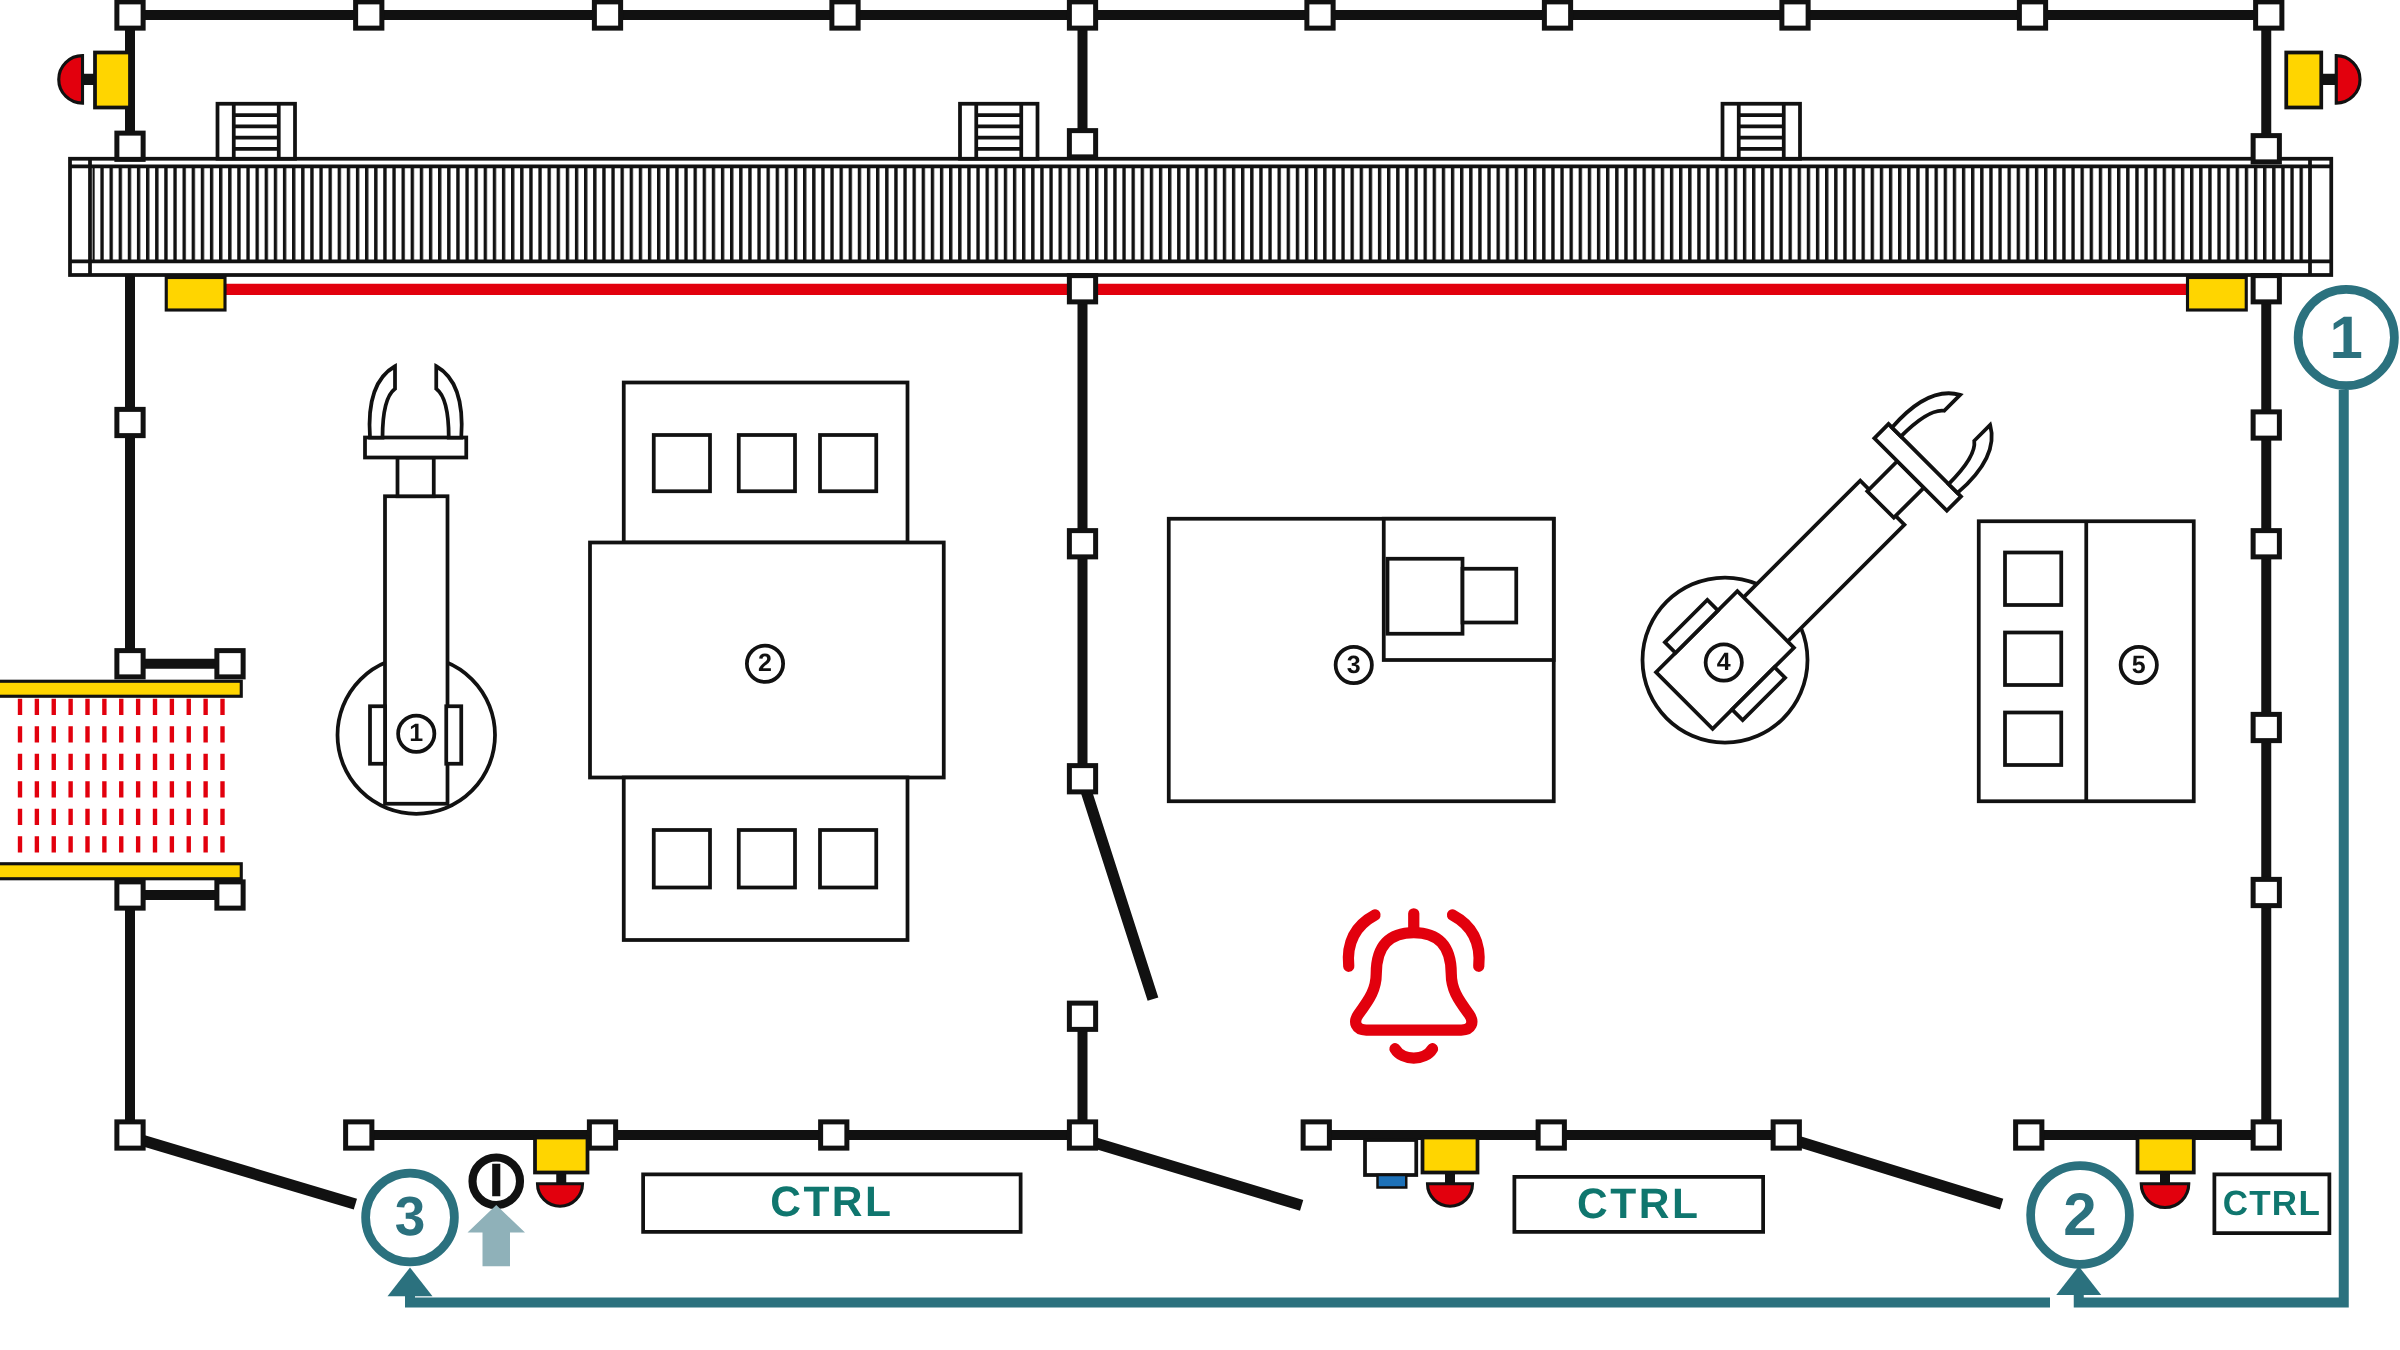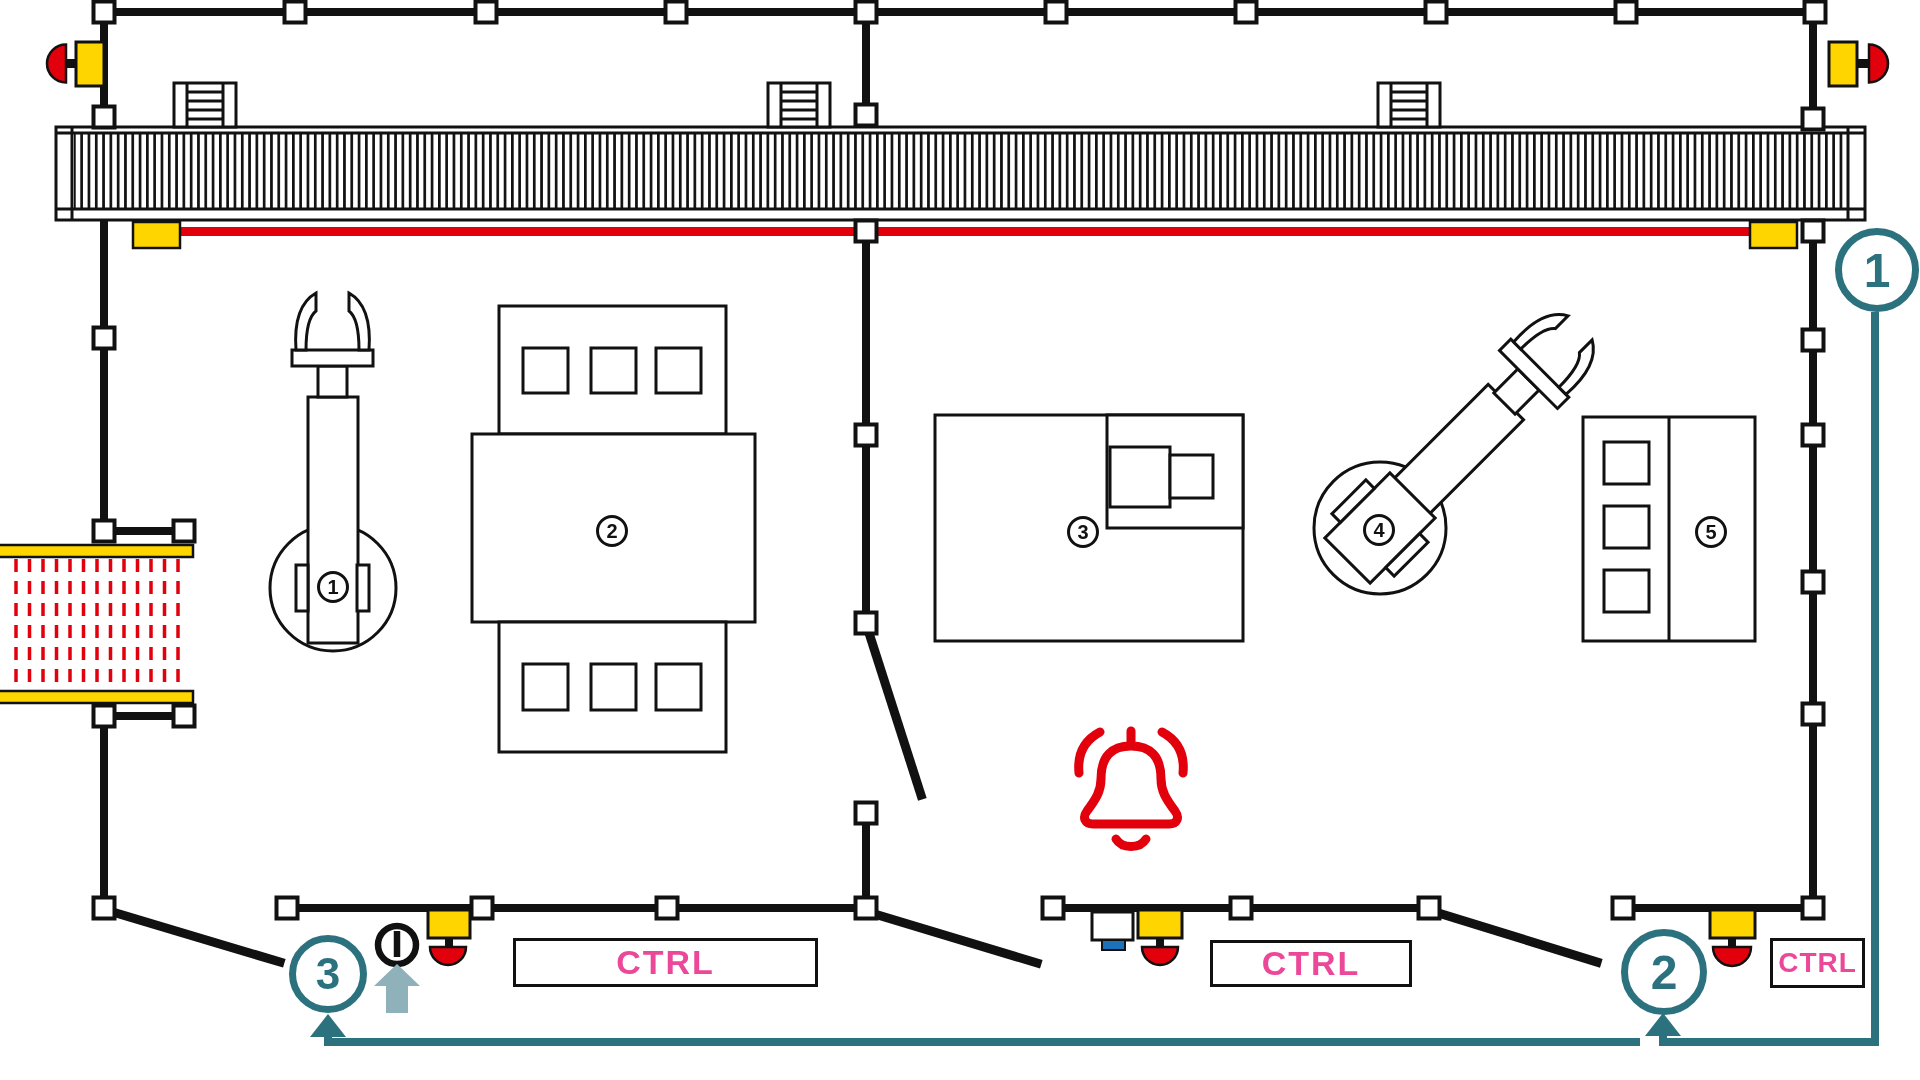--- a/index.html
+++ b/index.html
@@ -6,21 +6,21 @@
   #canvas{position:relative;width:1920px;height:1080px;background:#ffffff;overflow:hidden;
           font-family:"Liberation Sans",sans-serif;}
   svg{position:absolute;left:0;top:0;}
   .badge{position:absolute;box-sizing:border-box;width:32px;height:32px;border:3px solid #111;
          border-radius:50%;background:#fff;display:flex;align-items:center;justify-content:center;
          font-size:20px;font-weight:bold;color:#111;}
   .callout{position:absolute;box-sizing:border-box;border:7px solid #2B717E;border-radius:50%;
            background:#fff;display:flex;align-items:center;justify-content:center;
            font-weight:bold;color:#2B717E;}
   .ctrl{position:absolute;box-sizing:border-box;border:3px solid #111;background:#fff;
-        display:flex;align-items:center;justify-content:center;font-weight:bold;color:#ec4899;
+        display:flex;align-items:center;justify-content:center;font-weight:bold;color:#0f766e;
         letter-spacing:2px;}
 </style>
 </head>
 <body>
 
 <div id="canvas">
 
 <svg width="1920" height="1080" viewBox="0 0 1920 1080">
   <defs>
     <pattern id="hatch" width="7.3" height="10" patternUnits="userSpaceOnUse">

